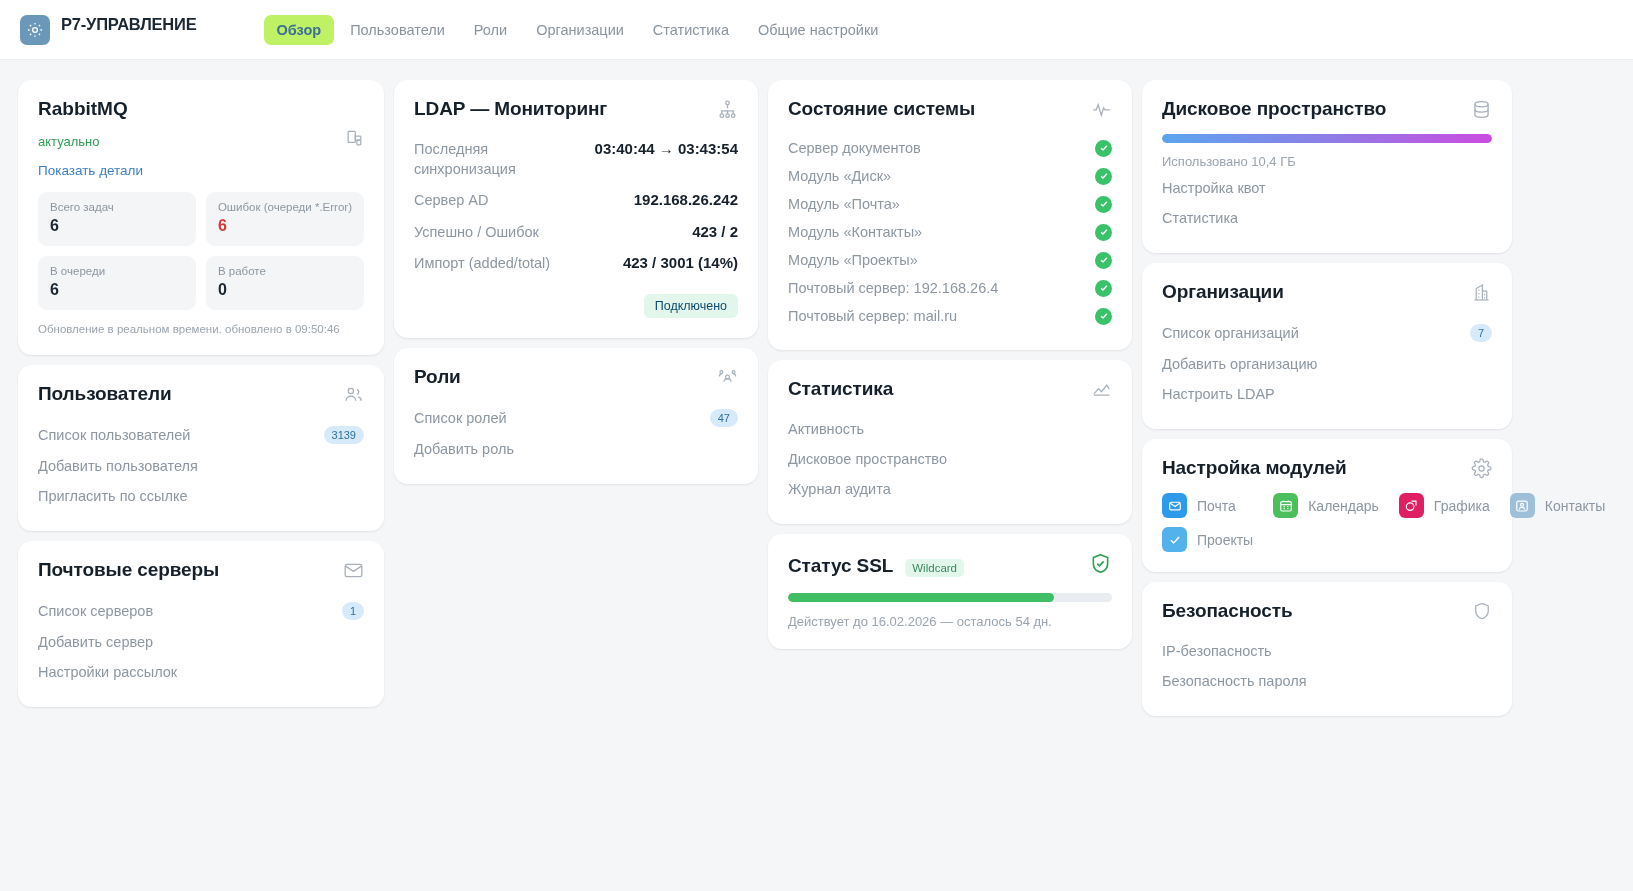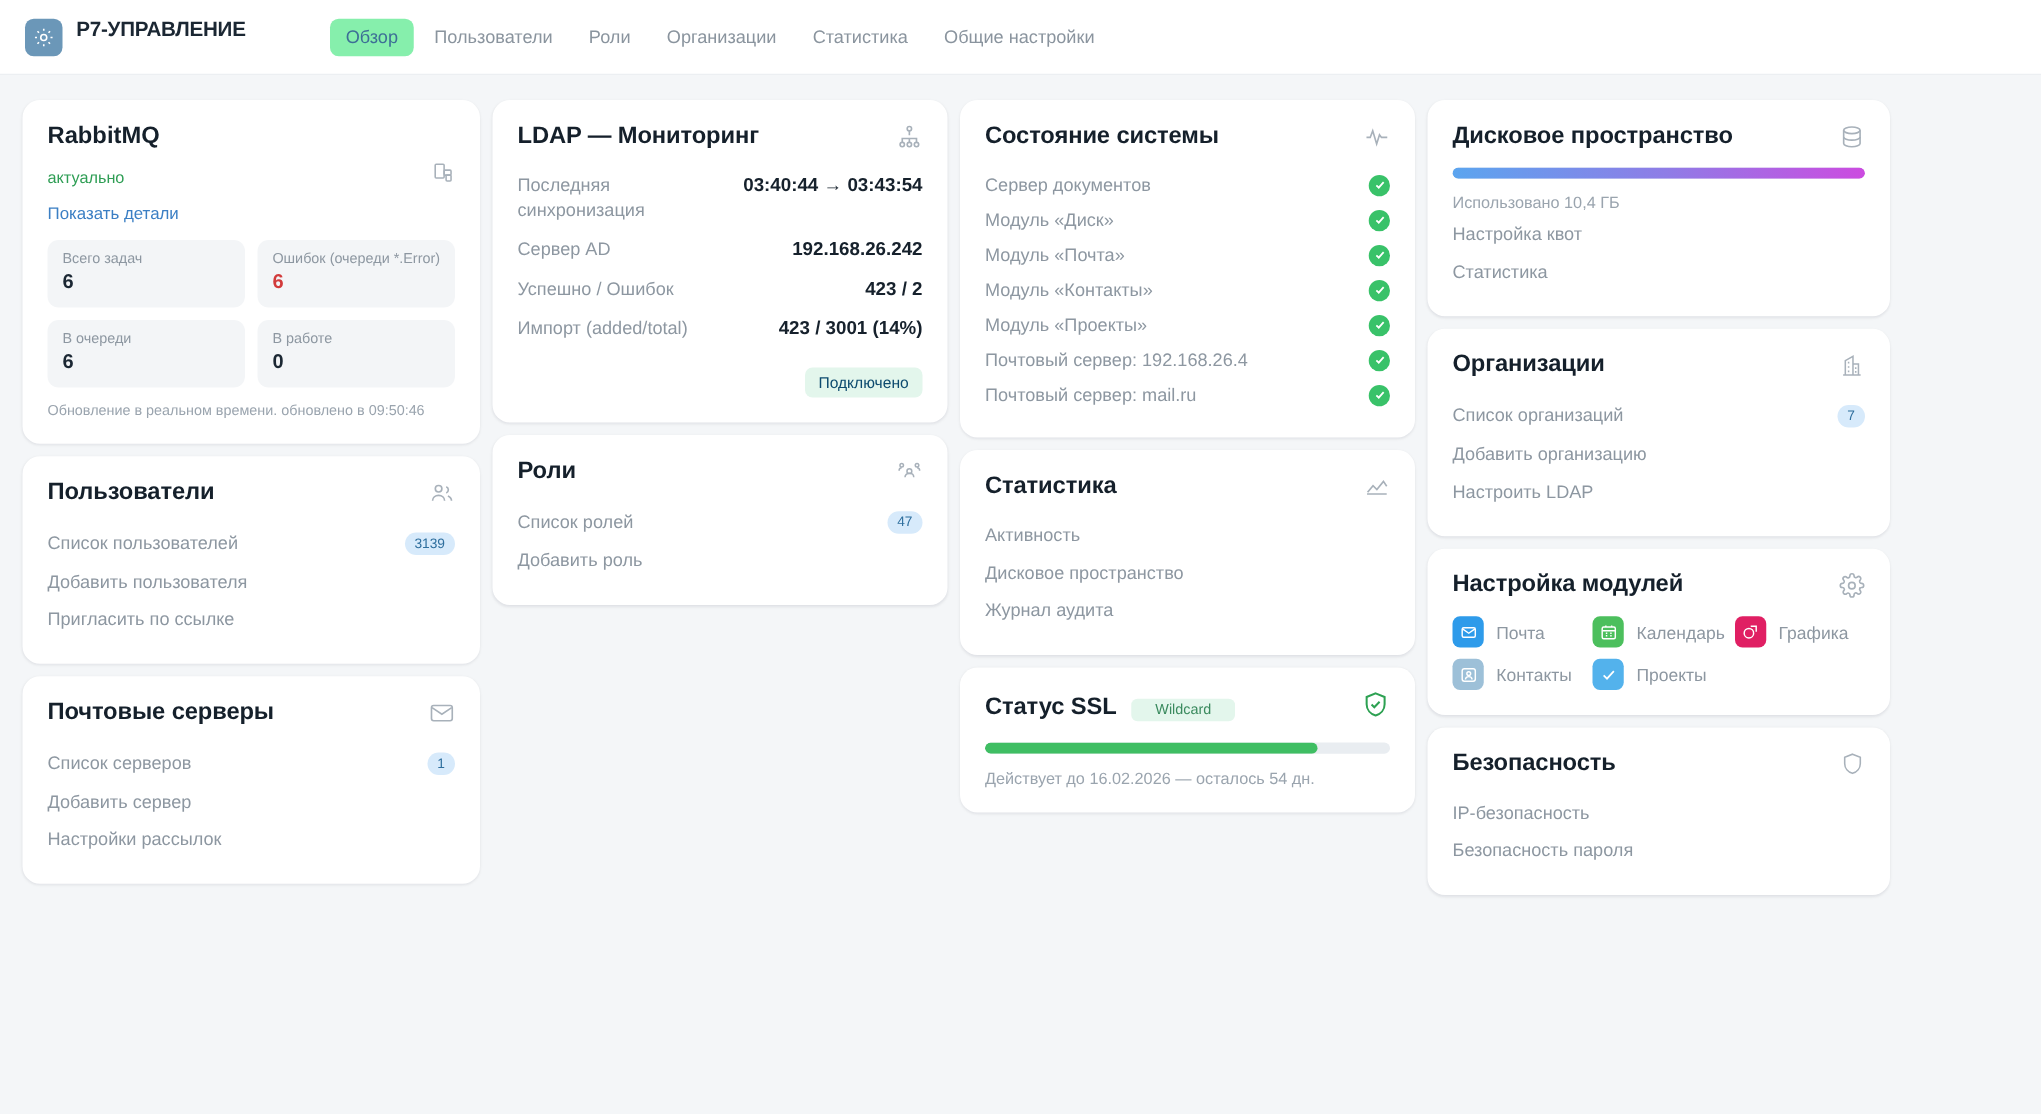--- a/index.html
+++ b/index.html
@@ -38,21 +38,21 @@
   }
   .nav { display: flex; align-items: center; gap: 3px; margin-left: 67px; }
   .nav-item {
     font-size: 14.5px;
     color: #8a949e;
     padding: 7px 13px;
     border-radius: 7px;
     white-space: nowrap;
     cursor: pointer;
   }
-  .nav-item.active { color: #3d6f96; background: #86efac; }
+  .nav-item.active { color: #3d6f96; background: #bef264; font-weight: bold; }
 
   
   .board {
     display: flex;
     gap: 10px;
     padding: 20px 18px 0 18px;
     align-items: flex-start;
   }
   .col { display: flex; flex-direction: column; gap: 10px; }
   .col-1 { width: 366px; }
@@ -133,56 +133,56 @@
     background: #e3f6ec;
     color: #0c4a6e;
     font-size: 12.5px;
     border-radius: 6px;
     padding: 5px 11px;
   }
 
   
   .srow {
     display: flex;
-    align-items: flex-end;
+    align-items: center;
     justify-content: space-between;
     gap: 10px;
     padding: 5.5px 0;
   }
   .srow-label { font-size: 14.5px; color: #8d97a1; }
   .dot-ok {
     width: 17px; height: 17px; border-radius: 50%;
     background: #39c269;
     display: flex; align-items: center; justify-content: center;
     flex: none;
   }
 
   
   .tag-wild {
     background: #e3f6ec;
     color: #3a8a5e;
     font-size: 11.5px;
     border-radius: 5px;
-    padding: 3px 19px;
+    padding: 3px 7px;
     white-space: nowrap;
   }
   .bar-track { height: 9px; border-radius: 5px; background: #e9edf1; overflow: hidden; margin-top: 6px; }
   .bar-fill-green { height: 100%; border-radius: 5px; background: #3fbe63; }
   .ssl-foot { font-size: 13px; color: #9aa4ae; margin-top: 12px; }
 
   
   .bar-fill-grad {
     height: 100%;
     border-radius: 5px;
     background: linear-gradient(90deg, #5ba5ef 0%, #8f7ce6 52%, #cc4be0 100%);
   }
   .disk-used { font-size: 13px; color: #9aa4ae; margin: 11px 0 4px 0; }
 
   
-  .mod-grid { display: grid; grid-template-columns: 1fr 1fr 1fr; gap: 9px 8px; }
+  .mod-grid { display: grid; grid-template-columns: 1fr 1fr 1fr 1fr; gap: 9px 20px; }
   .mod-item { display: flex; align-items: center; gap: 10px; cursor: pointer; }
   .mod-ico {
     width: 25px; height: 25px; border-radius: 6px;
     display: flex; align-items: center; justify-content: center;
     flex: none;
   }
   .mod-label { font-size: 14px; color: #8d97a1; }
 </style>
 </head>
 <body>

